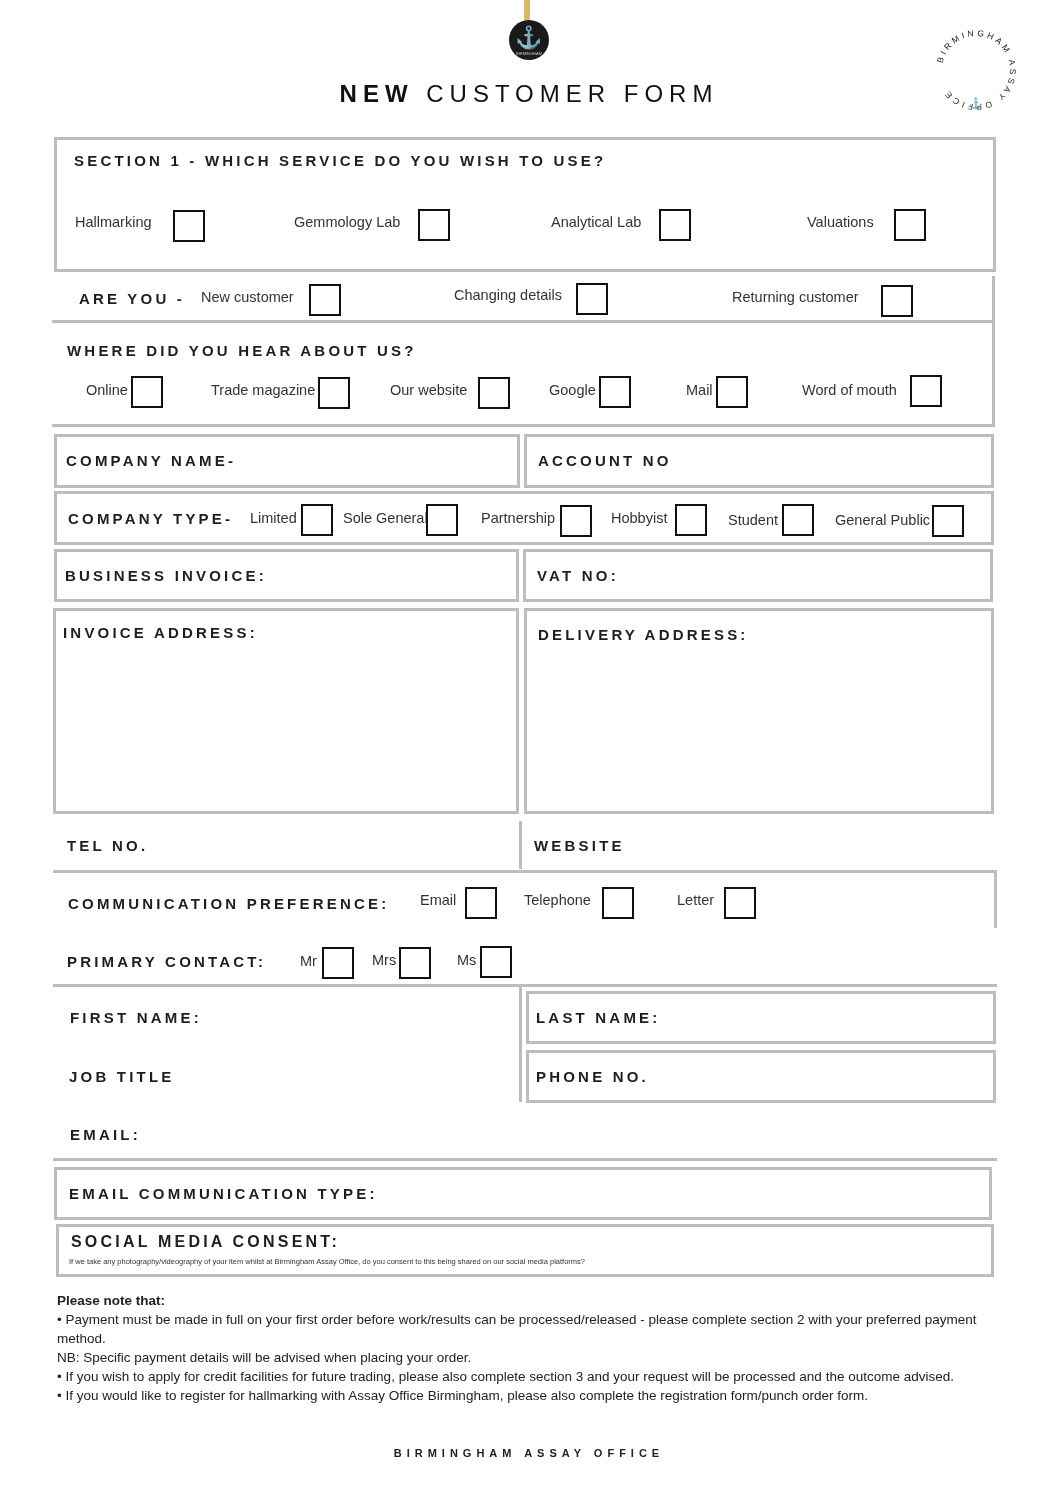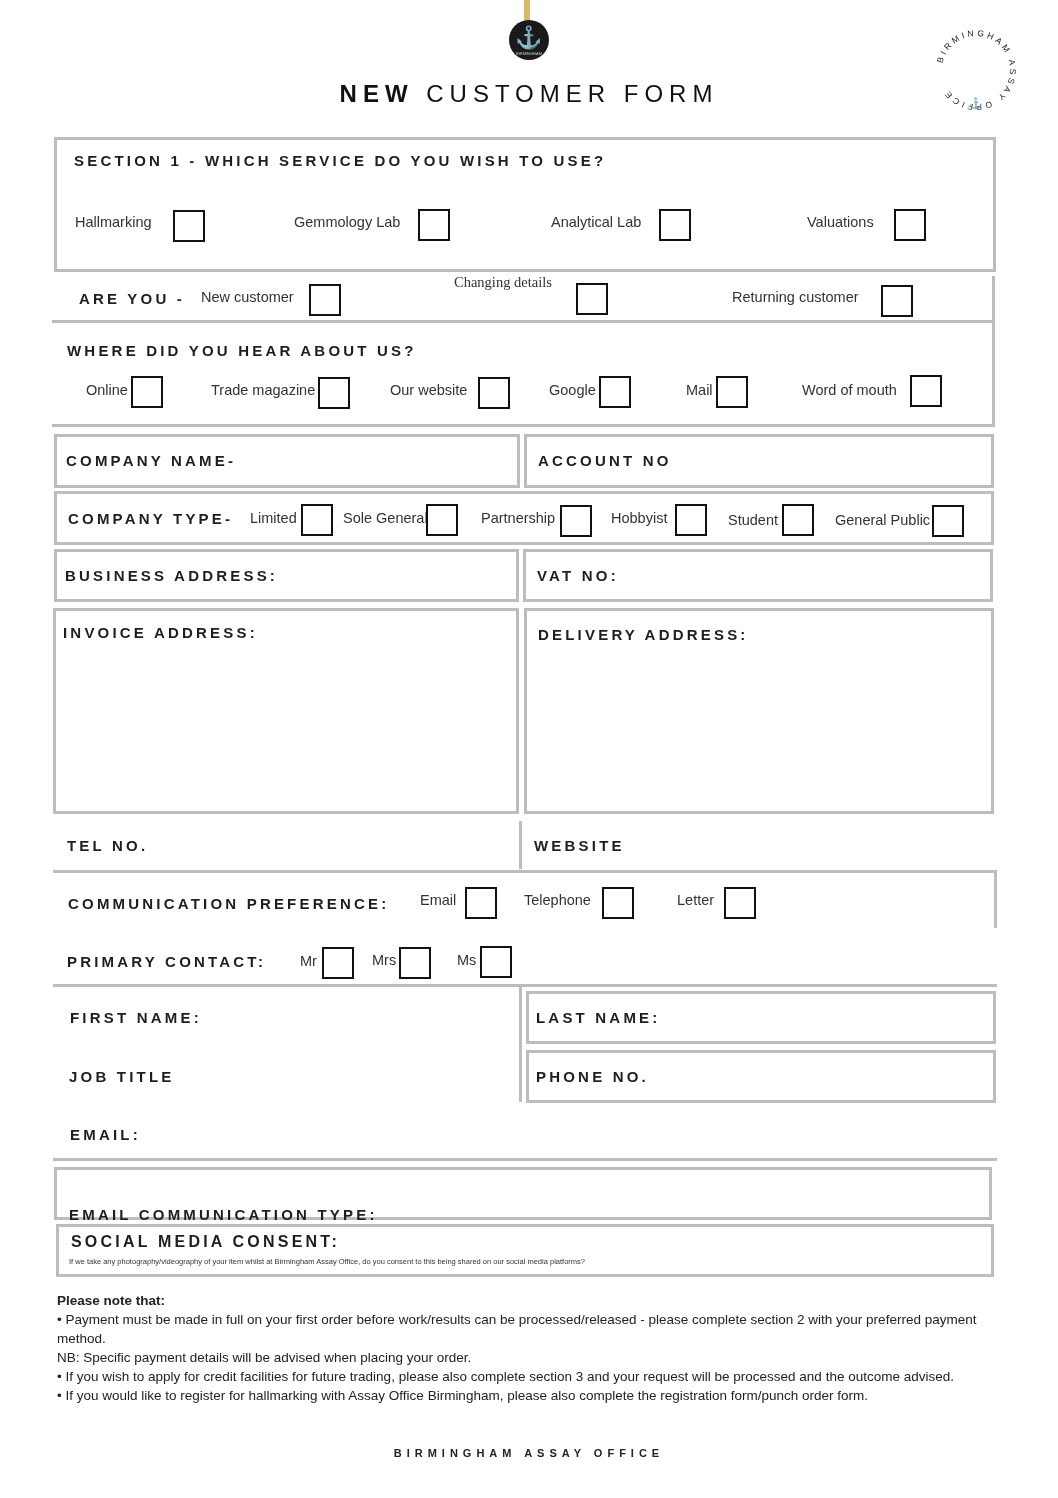--- a/index.html
+++ b/index.html
@@ -54,21 +54,21 @@
 <div class="opt" style="left:551px;top:214px;">Analytical Lab</div>
 <div class="cb" style="left:659px;top:209px;"></div>
 <div class="opt" style="left:807px;top:214px;">Valuations</div>
 <div class="cb" style="left:894px;top:209px;"></div>
 
 <div class="gline-v" style="left:992px;top:276px;height:46px;"></div>
 <div class="gline-h" style="left:52px;top:320px;width:943px;"></div>
 <div class="lbl" style="left:79px;top:290px;">ARE YOU -</div>
 <div class="opt" style="left:201px;top:289px;">New customer</div>
 <div class="cb" style="left:309px;top:284px;"></div>
-<div class="opt" style="left:454px;top:274px;font-family:Liberation Serif, serif;">Changing details</div>
+<div class="opt" style="left:454px;top:287px;">Changing details</div>
 <div class="cb" style="left:576px;top:283px;"></div>
 <div class="opt" style="left:732px;top:289px;">Returning customer</div>
 <div class="cb" style="left:881px;top:285px;"></div>
 
 <div class="gline-v" style="left:992px;top:322px;height:104px;"></div>
 <div class="gline-h" style="left:52px;top:424px;width:943px;"></div>
 <div class="lbl" style="left:67px;top:342px;">WHERE DID YOU HEAR ABOUT US?</div>
 <div class="opt" style="left:86px;top:382px;">Online</div>
 <div class="cb" style="left:131px;top:376px;"></div>
 <div class="opt" style="left:211px;top:382px;">Trade magazine</div>
@@ -96,21 +96,21 @@
 <div class="opt" style="left:481px;top:510px;">Partnership</div>
 <div class="cb" style="left:560px;top:505px;"></div>
 <div class="opt" style="left:611px;top:510px;">Hobbyist</div>
 <div class="cb" style="left:675px;top:504px;"></div>
 <div class="opt" style="left:728px;top:512px;">Student</div>
 <div class="cb" style="left:782px;top:504px;"></div>
 <div class="opt" style="left:835px;top:512px;">General Public</div>
 <div class="cb" style="left:932px;top:505px;"></div>
 
 <div class="gbox" style="left:54px;top:549px;width:465px;height:53px;"></div>
-<div class="lbl" style="left:65px;top:567px;">BUSINESS ADDRESS:</div>
+<div class="lbl" style="left:65px;top:567px;">BUSINESS INVOICE:</div>
 <div class="gbox" style="left:523px;top:549px;width:470px;height:53px;"></div>
 <div class="lbl" style="left:537px;top:567px;">VAT NO:</div>
 
 <div class="gbox" style="left:53px;top:608px;width:466px;height:206px;"></div>
 <div class="lbl" style="left:63px;top:624px;">INVOICE ADDRESS:</div>
 <div class="gbox" style="left:524px;top:608px;width:470px;height:206px;"></div>
 <div class="lbl" style="left:538px;top:626px;">DELIVERY ADDRESS:</div>
 
 <div class="gline-v" style="left:519px;top:821px;height:48px;"></div>
 <div class="lbl" style="left:67px;top:837px;">TEL NO.</div>
@@ -139,21 +139,21 @@
 <div class="lbl" style="left:70px;top:1009px;">FIRST NAME:</div>
 <div class="gbox" style="left:526px;top:991px;width:470px;height:53px;"></div>
 <div class="lbl" style="left:536px;top:1009px;">LAST NAME:</div>
 <div class="lbl" style="left:69px;top:1068px;">JOB TITLE</div>
 <div class="gbox" style="left:526px;top:1050px;width:470px;height:53px;"></div>
 <div class="lbl" style="left:536px;top:1068px;">PHONE NO.</div>
 <div class="lbl" style="left:70px;top:1126px;">EMAIL:</div>
 <div class="gline-h" style="left:53px;top:1158px;width:944px;"></div>
 
 <div class="gbox" style="left:54px;top:1167px;width:938px;height:53px;"></div>
-<div class="lbl" style="left:69px;top:1185px;margin-top:21px;">EMAIL COMMUNICATION TYPE:</div>
+<div class="lbl" style="left:69px;top:1185px;">EMAIL COMMUNICATION TYPE:</div>
 
 <div class="gbox" style="left:56px;top:1224px;width:938px;height:53px;"></div>
 <div class="lbl" style="left:71px;top:1233px;font-size:16px;">SOCIAL MEDIA CONSENT:</div>
 <div class="consent-text">If we take any photography/videography of your item whilst at Birmingham Assay Office, do you consent to this being shared on our social media platforms?</div>
 
 <div class="notes">
   <div class="head">Please note that:</div>
   <div>• Payment must be made in full on your first order before work/results can be processed/released - please complete section 2 with your preferred payment method.</div>
   <div>NB: Specific payment details will be advised when placing your order.</div>
   <div>• If you wish to apply for credit facilities for future trading, please also complete section 3 and your request will be processed and the outcome advised.</div>

